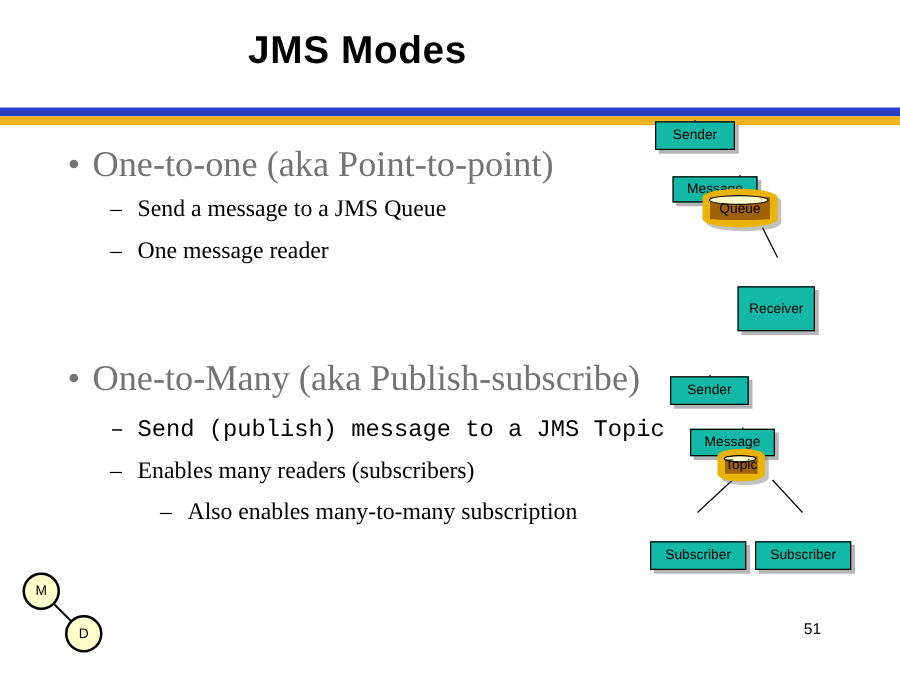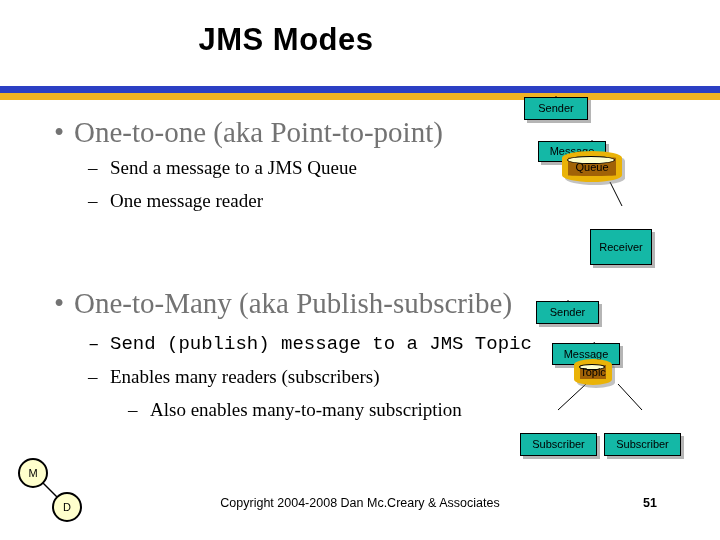--- a/index.html
+++ b/index.html
@@ -47,21 +47,21 @@
   .cyl span{position:relative;z-index:2;}
 
   svg.conn{position:absolute;left:0;top:0;width:720px;height:540px;pointer-events:none;}
 
   .footer-text{
     position:absolute;left:0;top:496px;width:720px;text-align:center;
     font-family:"Liberation Sans",sans-serif;font-size:12.5px;color:#000;
   }
   .page-num{
     position:absolute;left:630px;top:496px;width:40px;text-align:center;
-    font-family:"Liberation Sans",sans-serif;font-size:12.5px;font-weight:bold;color:#000;
+    font-family:"Liberation Sans",sans-serif;font-size:12.5px;font-weight:normal;color:#000;
   }
   .logo-m,.logo-d{
     position:absolute;border-radius:50%;border:2px solid #000;
     display:flex;align-items:center;justify-content:center;
     font-family:"Liberation Sans",sans-serif;font-size:11px;color:#000;background:#ffffcc;
   }
   .logo-m{left:18px;top:458px;width:26px;height:26px;}
   .logo-d{left:52px;top:492px;width:26px;height:26px;}
   .logo-line{position:absolute;left:34px;top:474px;width:30px;height:28px;}
 </style>
@@ -139,16 +139,15 @@
   <svg class="logo-line">
     <line x1="2" y1="2" x2="26" y2="26" stroke="#000" stroke-width="1.5"></line>
   </svg>
   <div class="logo-m">
     <span>M</span>
   </div>
   <div class="logo-d">
     <span>D</span>
   </div>
 
-  <div class="footer-text">Copyright 2004-2008 Dan Mc.Creary &amp; Associates</div>
   <div class="page-num">51</div>
 
 </div>
 
 </body></html>

